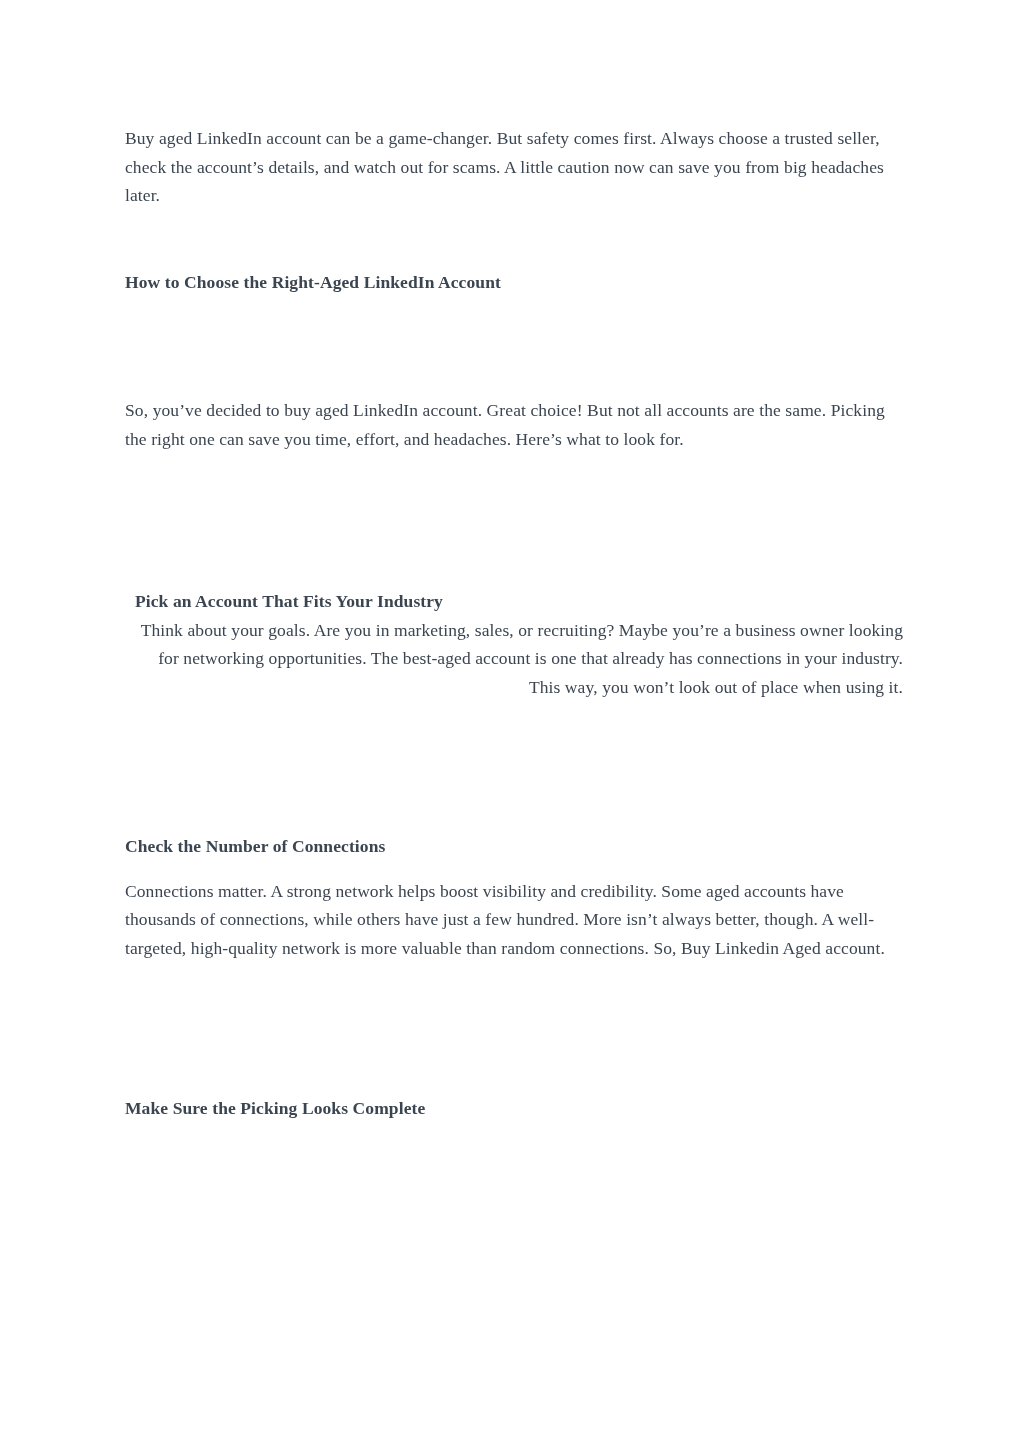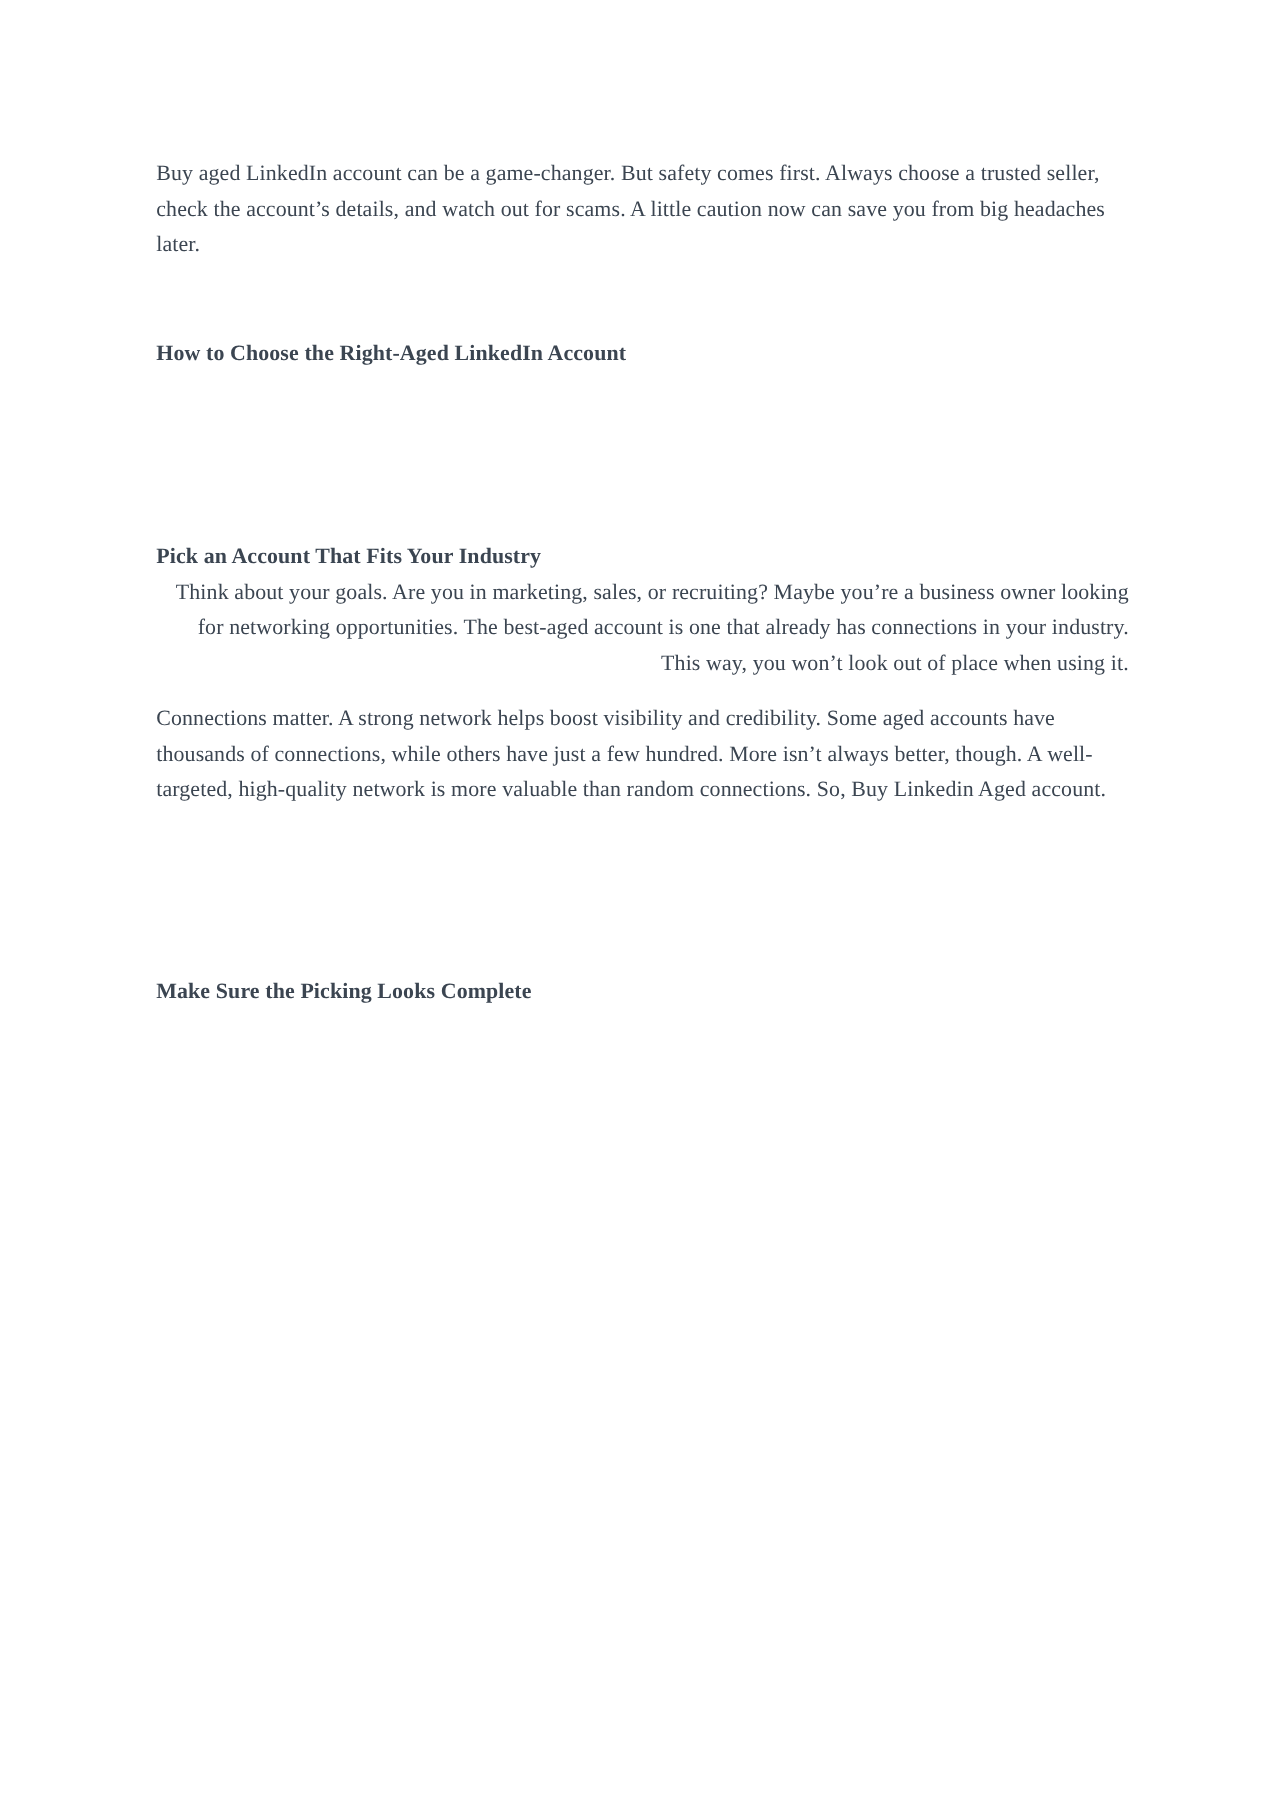--- a/index.html
+++ b/index.html
@@ -33,42 +33,44 @@
   .heading {
     font-size: 17.5px;
     line-height: 28.5px;
     font-weight: 700;
     margin: 0;
     letter-spacing: 0.1px;
   }
   .b0 { margin-top: 124px; }
   .b1 { margin-top: 58px; }
   .b2 { margin-top: 100px; }
-  .b3 { margin-top: 134px; }
+  .b3 { margin-top: 134px; margin-left: 10px; }
   .b4 { margin-top: 0; text-align: right; }
   .b5 { margin-top: 131px; }
   .b6 { margin-top: 16px; }
   .b7 { margin-top: 132px; }
   .b8 { margin-top: 0; }
 </style>
 </head>
 <body>
 
 <div class="page">
   <div class="content">
 
     <p class="para b0">Buy aged LinkedIn account can be a game-changer. But safety comes first. Always choose a trusted seller, check the account’s details, and watch out for scams. A little caution now can save you from big headaches later.</p>
 
     <h2 class="heading b1">How to Choose the Right-Aged LinkedIn Account</h2>
 
+    <p class="para b2">So, you’ve decided to buy aged LinkedIn account. Great choice! But not all accounts are the same. Picking the right one can save you time, effort, and headaches. Here’s what to look for.</p>
 
     <h3 class="heading b3">Pick an Account That Fits Your Industry</h3>
 
     <p class="para b4">Think about your goals. Are you in marketing, sales, or recruiting? Maybe you’re a business owner looking for networking opportunities. The best-aged account is one that already has connections in your industry. This way, you won’t look out of place when using it.</p>
 
+    <h3 class="heading b5">Check the Number of Connections</h3>
 
     <p class="para b6">Connections matter. A strong network helps boost visibility and credibility. Some aged accounts have thousands of connections, while others have just a few hundred. More isn’t always better, though. A well-targeted, high-quality network is more valuable than random connections. So, Buy Linkedin Aged account.</p>
 
     <h3 class="heading b7">Make Sure the Picking Looks Complete</h3>
 
 
   </div>
 </div>
 
 </body></html>

